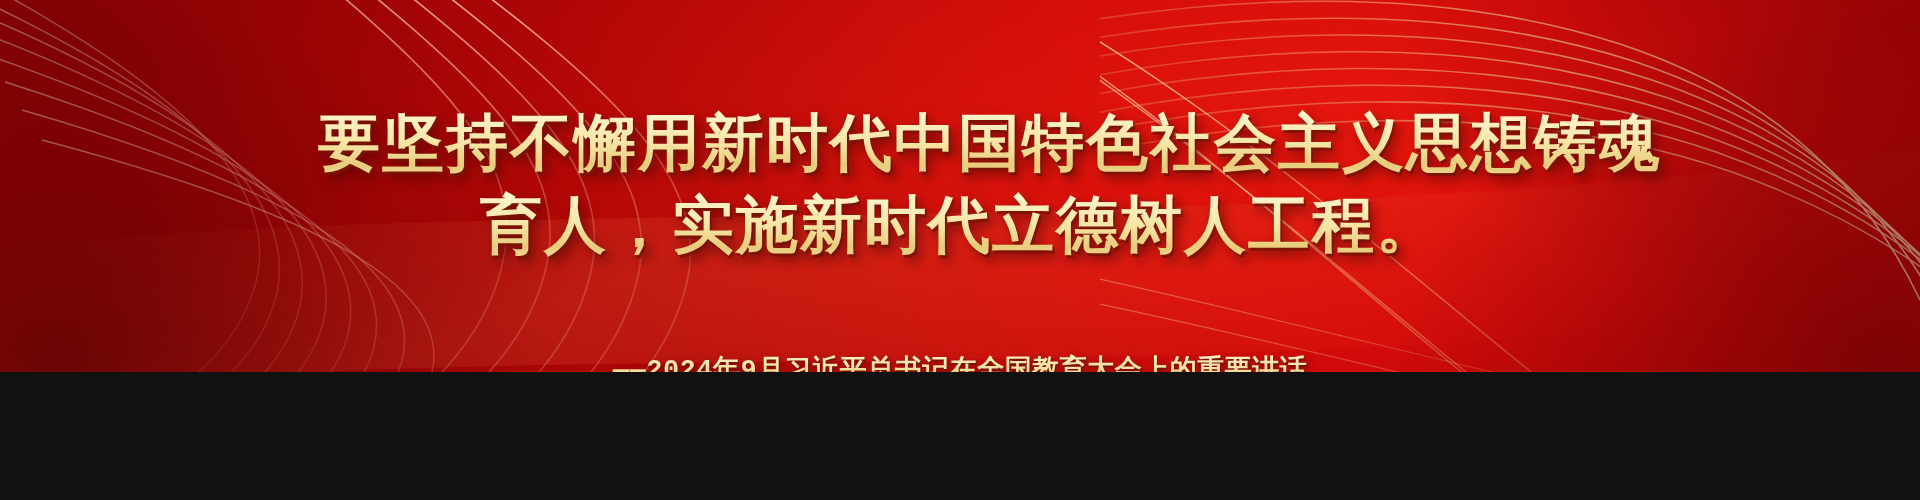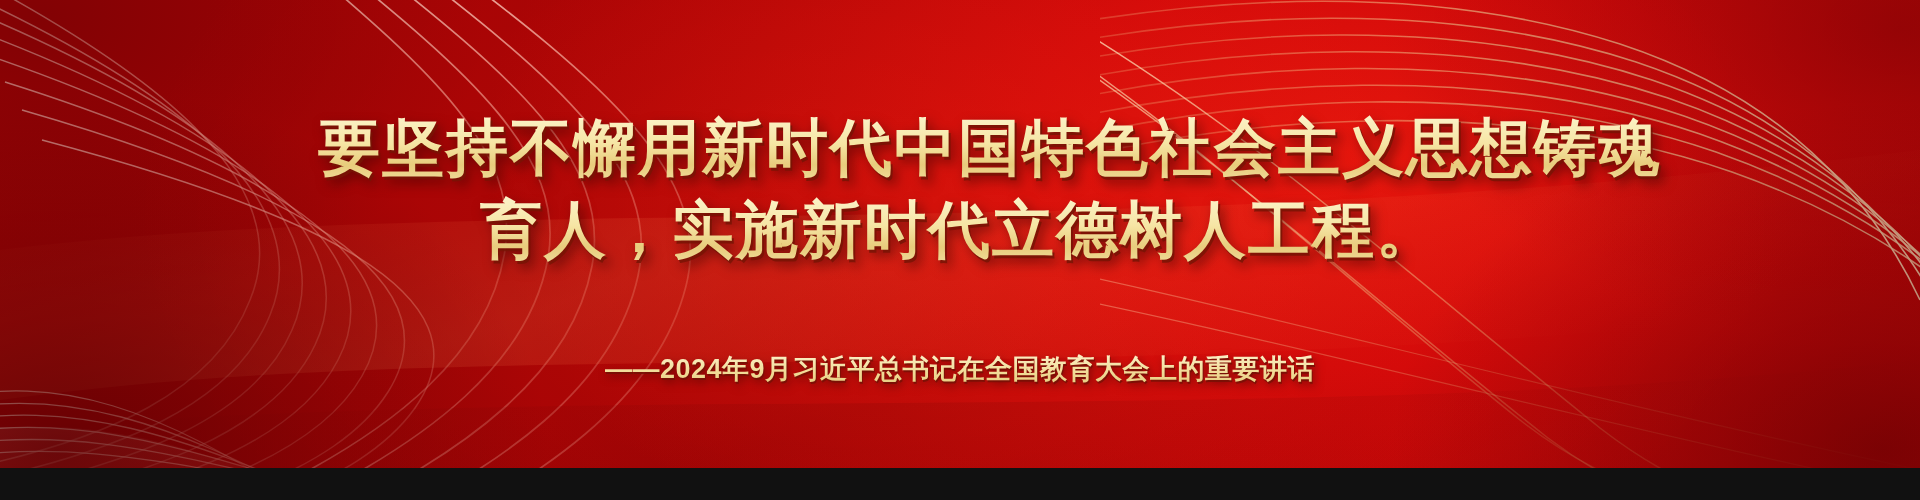--- a/index.html
+++ b/index.html
@@ -3,23 +3,23 @@
 <meta charset="utf-8">
 <style>
   html, body {
     margin: 0;
     padding: 0;
     background: #111;
   }
   #banner {
     position: relative;
     width: 1920px;
-    height: 468px;
+    height: 372px;
     overflow: hidden;
-    font-family: Liberation Sans, sans-serif;
+    font-family: Liberation Mono, monospace;
     background:
       radial-gradient(ellipse 900px 520px at 72% 34%, #e3140d 0%, #d2090a 40%, #b90607 72%, #a50305 100%),
       linear-gradient(100deg, #8d0205 0%, #b20507 18%, #cf0a0a 42%, #de1109 60%, #c10708 82%, #920205 100%);
   }
 
   
   #vignette {
     position: absolute;
     inset: 0;
     background:

